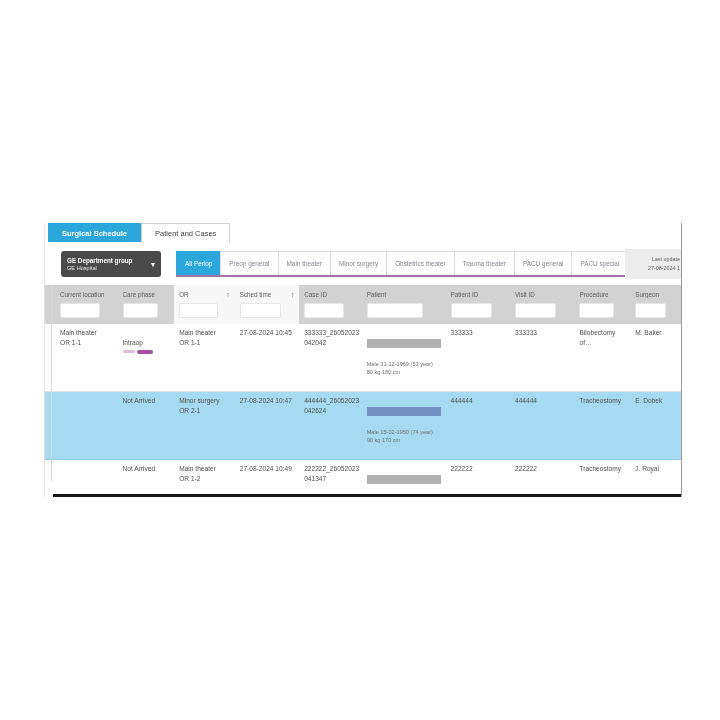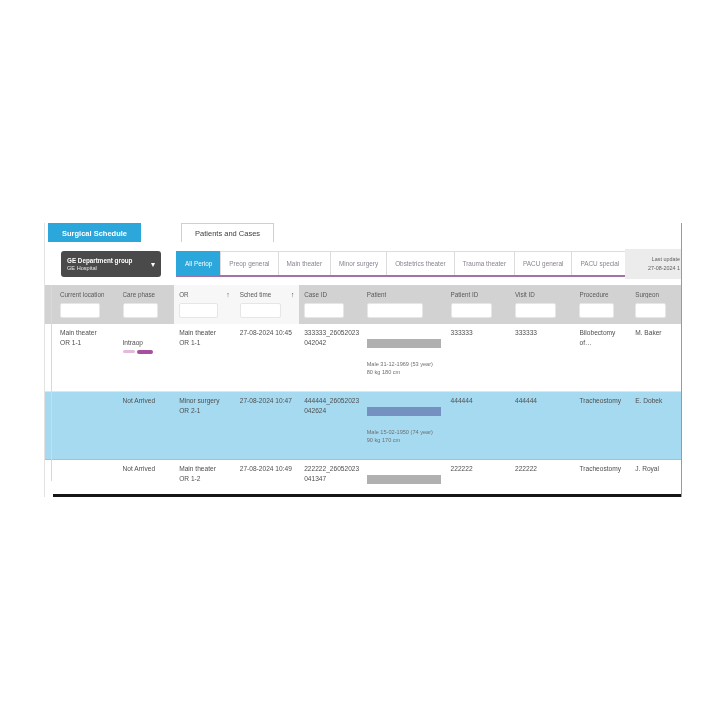--- a/index.html
+++ b/index.html
@@ -3,21 +3,21 @@
 <meta charset="utf-8">
 <style>
   * { box-sizing: border-box; margin: 0; padding: 0; }
   html, body { width: 720px; height: 720px; background: #ffffff; font-family: "Liberation Sans", sans-serif; }
   #screen { position: relative; width: 720px; height: 720px; background: #fff; overflow: hidden; }
 
   .panel { position: absolute; left: 44px; top: 223px; width: 638px; height: 274px;
            background: #fff; border-right: 1px solid #9a9a9a; border-left: 1px solid #e2e2e2; overflow: hidden; }
 
   
-  .top-tabs { display: flex; margin-left: 3px; height: 19px; gap: 40px; }
+  .top-tabs { display: flex; margin-left: 3px; height: 19px; }
   .top-tab { font-size: 7.5px; line-height: 19px; padding: 0 13px; color: #3d3d3d;
              background: #fff; border: 1px solid #cfcfcf; border-bottom: none; cursor: default; }
   .top-tab.active { background: #2ba7db; color: #fff; font-weight: bold; border-color: #2ba7db; }
 
   
   .toolbar { position: relative; height: 26px; margin-top: 9px; display: flex; align-items: stretch; }
   .dept-dropdown { margin-left: 16px; width: 100px; background: #4a4a4a; border-radius: 3px;
                    color: #fff; display: flex; align-items: center; padding: 0 6px; }
   .dept-text { flex: 1; overflow: hidden; }
   .dept-line1 { font-size: 6.3px; font-weight: bold; line-height: 8px; white-space: nowrap; }
@@ -70,21 +70,21 @@
   .bottom-band { position: absolute; left: 8px; right: 0; bottom: 0; height: 3px; background: #161616; }
 </style>
 </head>
 <body>
 
 <div id="screen">
   <div class="panel">
 
     <div class="top-tabs">
       <div class="top-tab active">Surgical Schedule</div>
-      <div class="top-tab">Patients and Cases</div>
+      <div class="top-tab">Patient and Cases</div>
     </div>
 
     <div class="toolbar">
       <div class="dept-dropdown">
         <div class="dept-text">
           <div class="dept-line1">GE Department group</div>
           <div class="dept-line2">GE Hospital</div>
         </div>
         <span class="dept-chevron">▾</span>
       </div>

